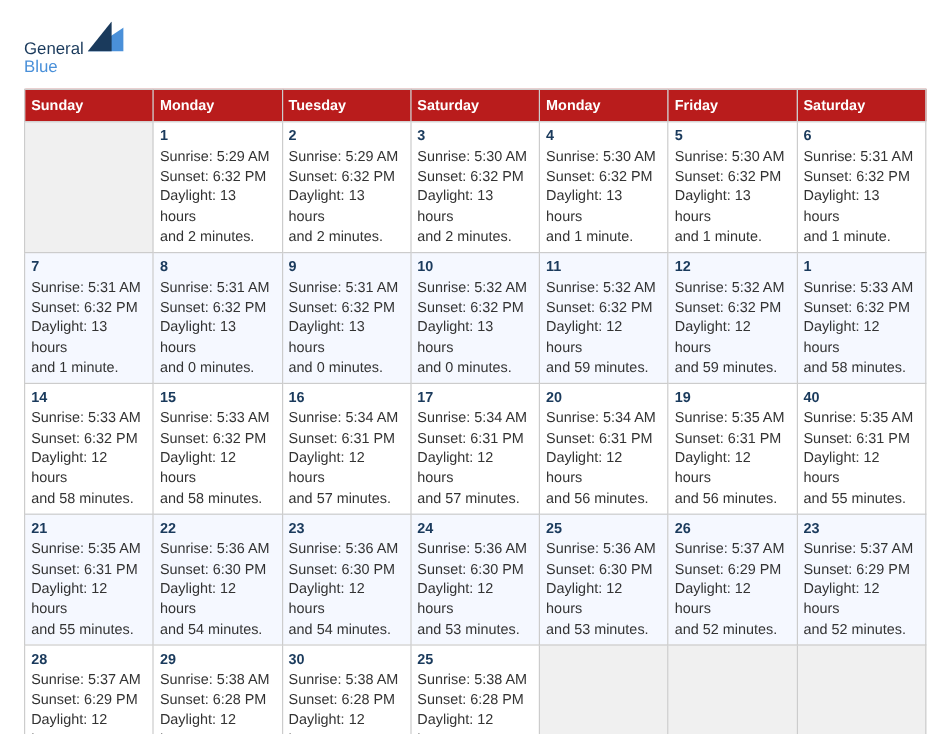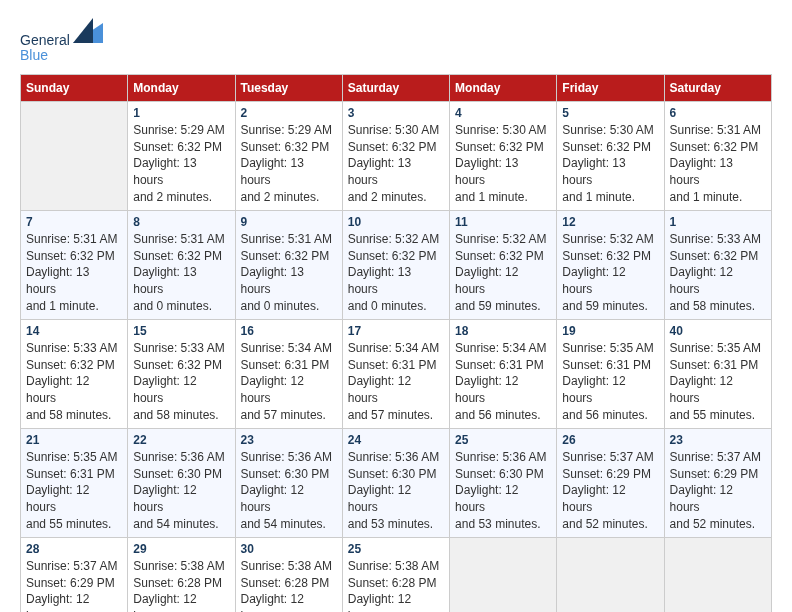--- a/index.html
+++ b/index.html
@@ -244,21 +244,21 @@
 and 57 minutes.</div>
         </td>
         <td>
           <span class="day-number">17</span>
           <div class="day-info" style="white-space: pre-line;">Sunrise: 5:34 AM
 Sunset: 6:31 PM
 Daylight: 12 hours
 and 57 minutes.</div>
         </td>
         <td>
-          <span class="day-number">18</span>
+          <span class="day-number">20</span>
           <div class="day-info" style="white-space: pre-line;">Sunrise: 5:34 AM
 Sunset: 6:31 PM
 Daylight: 12 hours
 and 56 minutes.</div>
         </td>
         <td>
           <span class="day-number">19</span>
           <div class="day-info" style="white-space: pre-line;">Sunrise: 5:35 AM
 Sunset: 6:31 PM
 Daylight: 12 hours

